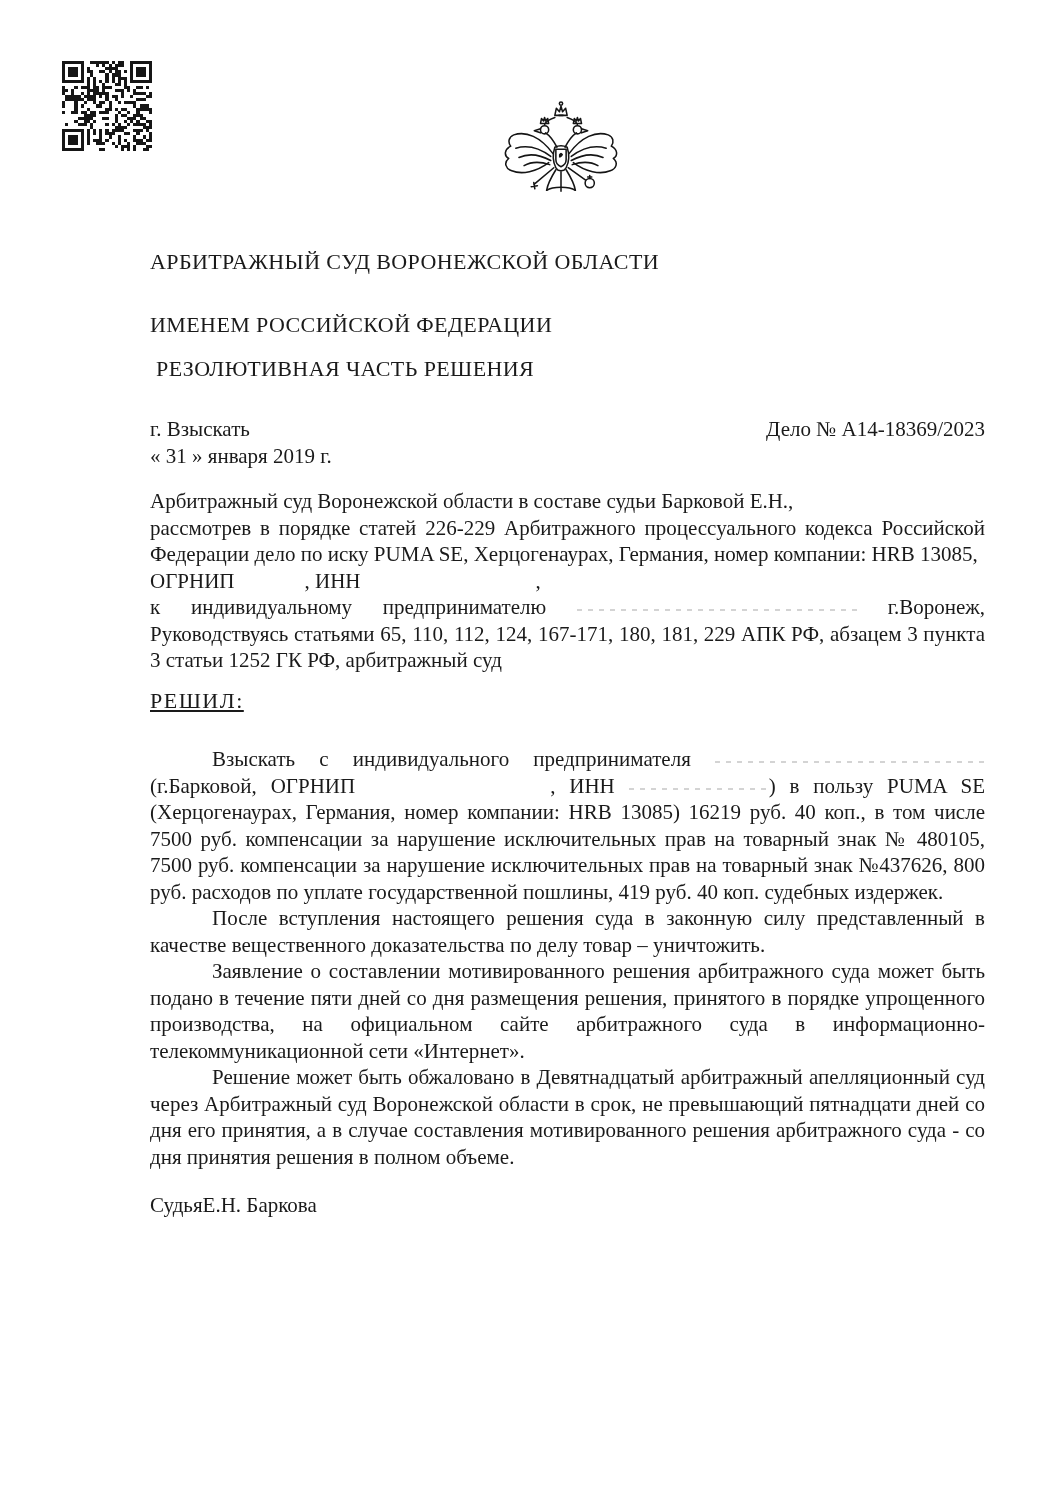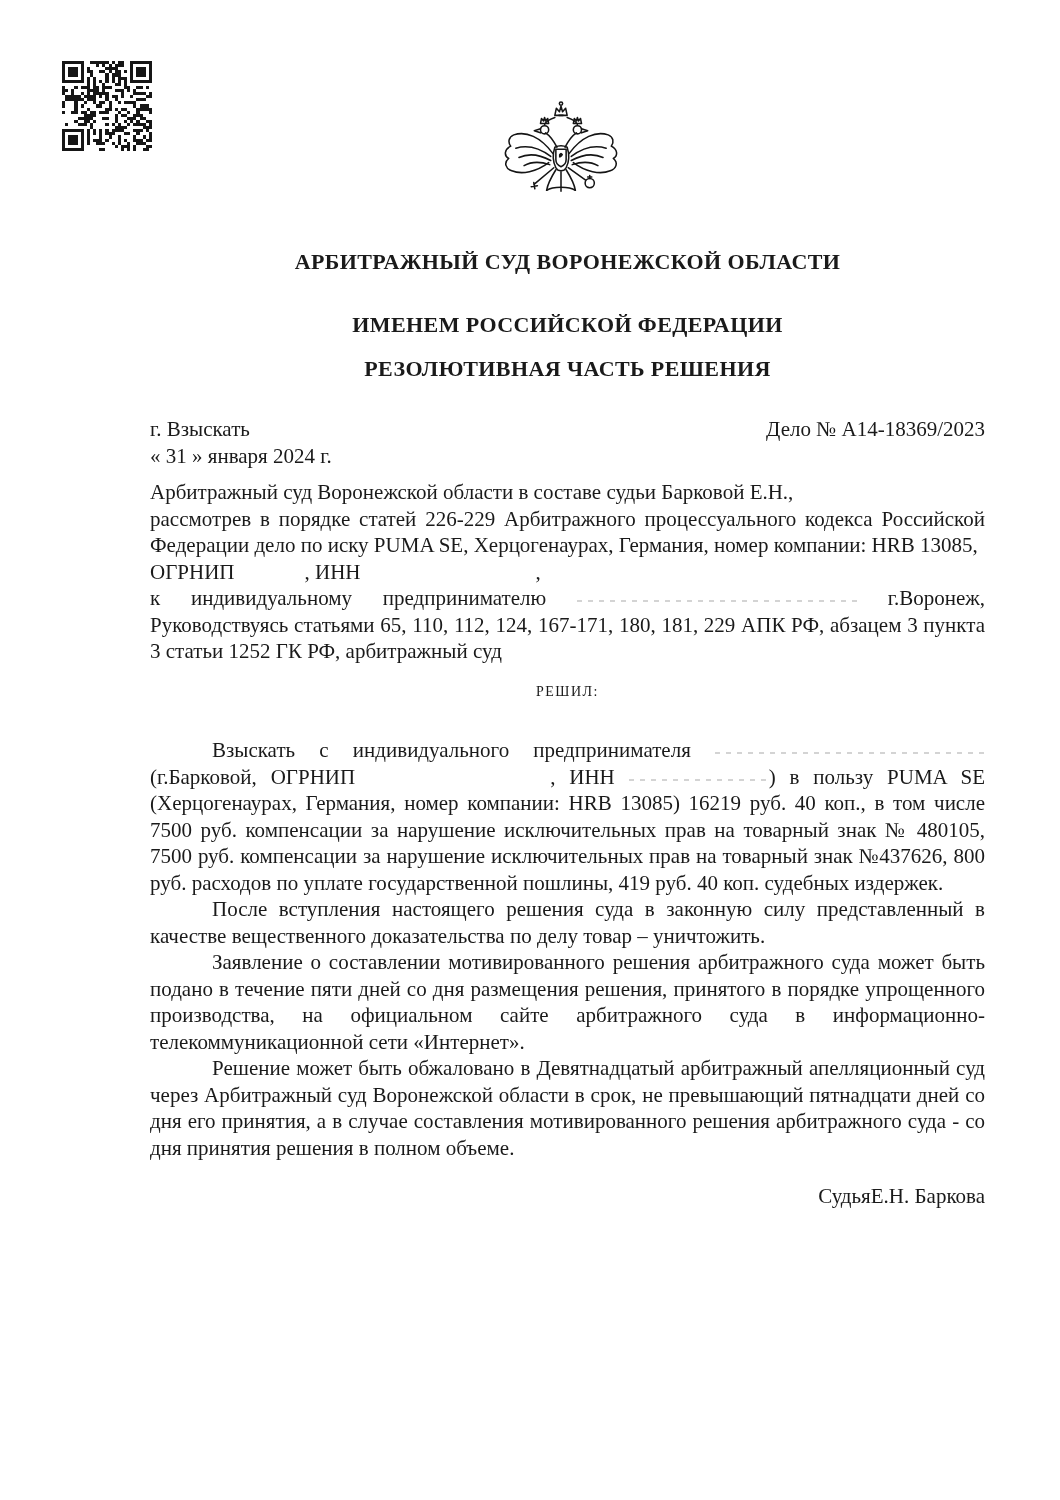--- a/index.html
+++ b/index.html
@@ -20,48 +20,48 @@
     position:absolute; left:499px; top:100px;
     width:124px; height:118px;
   }
   .emblem svg { display:block; width:100%; height:100%; }
 
   .content {
     position:absolute; left:150px; top:248px; width:835px;
     font-size:21px; line-height:26.5px;
   }
 
-  .heading { text-align:center; font-weight:bold; font-size:22px; line-height:27px; letter-spacing:.4px; }
+  .heading { font-weight:normal; font-size:22px; line-height:27px; letter-spacing:.4px; }
   .h-court   { margin:0 0 36px 0; }
   .h-federation { margin:7px 0 17px 0; }
   .h-doc     { margin:6px; }
 
   .case-row { display:flex; justify-content:space-between; }
   .case-row.first { margin-top:34px; }
 
   .body-p { margin:0; text-align:justify; }
   .indent { text-indent:62px; }
-  .mt-intro { margin-top:10px; }
+  .mt-intro { margin-top:19px; }
 
   .line-stretch { text-align:justify; text-align-last:justify; -moz-text-align-last:justify; }
   .line-plain   { text-align:left; }
 
   .redact { display:inline-block; height:8px; }
   .ghost  {
     display:inline-block; height:12px;
     background-image:repeating-linear-gradient(90deg, rgba(80,80,80,.45) 0 5px, transparent 5px 11px);
     background-size:100% 2px; background-position:0 7px; background-repeat:no-repeat;
     opacity:.55;
   }
   .w70{width:70px} .w140{width:140px} .w175{width:175px} .w195{width:195px} .w270{width:270px} .w280{width:280px}
 
-  .resolution { text-align:center; font-size:14px; letter-spacing:1.5px; margin:14px 0 0 0; }
+  .resolution { text-align:left; font-size:22px; letter-spacing:1.5px; margin:14px 0 0 0;text-decoration:underline; }
   .op-first { margin-top:32px; }
 
-  .signature-row { display:flex; justify-content:flex-end; margin-top:22px; }
+  .signature-row { display:flex; justify-content:flex-start; margin-top:22px; }
 </style>
 </head>
 <body>
 
 <div class="page">
 
   <div class="qr">
       <svg viewBox="0 0 90 90" xmlns="http://www.w3.org/2000/svg">
         <g fill="#161616" shape-rendering="crispEdges">
           <rect x="0.00" y="0.00" width="3.10" height="3.10"></rect>
@@ -516,21 +516,21 @@
 
     <div class="heading h-court">АРБИТРАЖНЫЙ СУД ВОРОНЕЖСКОЙ ОБЛАСТИ</div>
     <div class="heading h-federation">ИМЕНЕМ РОССИЙСКОЙ ФЕДЕРАЦИИ</div>
     <div class="heading h-doc">РЕЗОЛЮТИВНАЯ ЧАСТЬ РЕШЕНИЯ</div>
 
     <div class="case-row first">
       <span>г. Взыскать</span>
       <span>Дело № А14-18369/2023</span>
     </div>
     <div class="case-row">
-      <span>« 31 » января 2024 г.</span>
+      <span>« 31 » января 2019 г.</span>
       <span></span>
     </div>
 
     <p class="body-p mt-intro">Арбитражный суд Воронежской области в составе судьи Барковой Е.Н.,</p>
 
     <p class="body-p">рассмотрев в порядке статей 226-229 Арбитражного процессуального кодекса Российской Федерации дело по иску PUMA SE, Херцогенаурах, Германия, номер компании: HRB 13085,</p>
 
     <div class="body-p line-plain">
       <span>ОГРНИП</span><span class="redact w70"></span><span>, ИНН</span><span class="redact w175"></span><span>,</span>
     </div>

